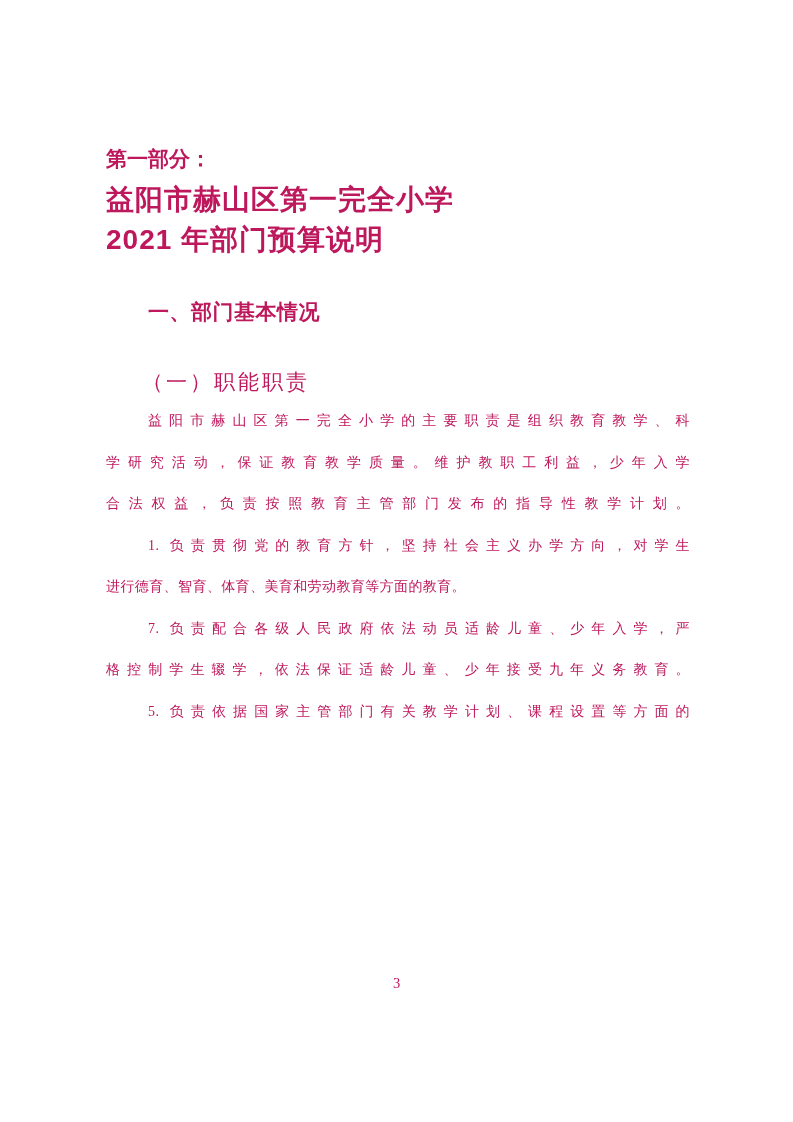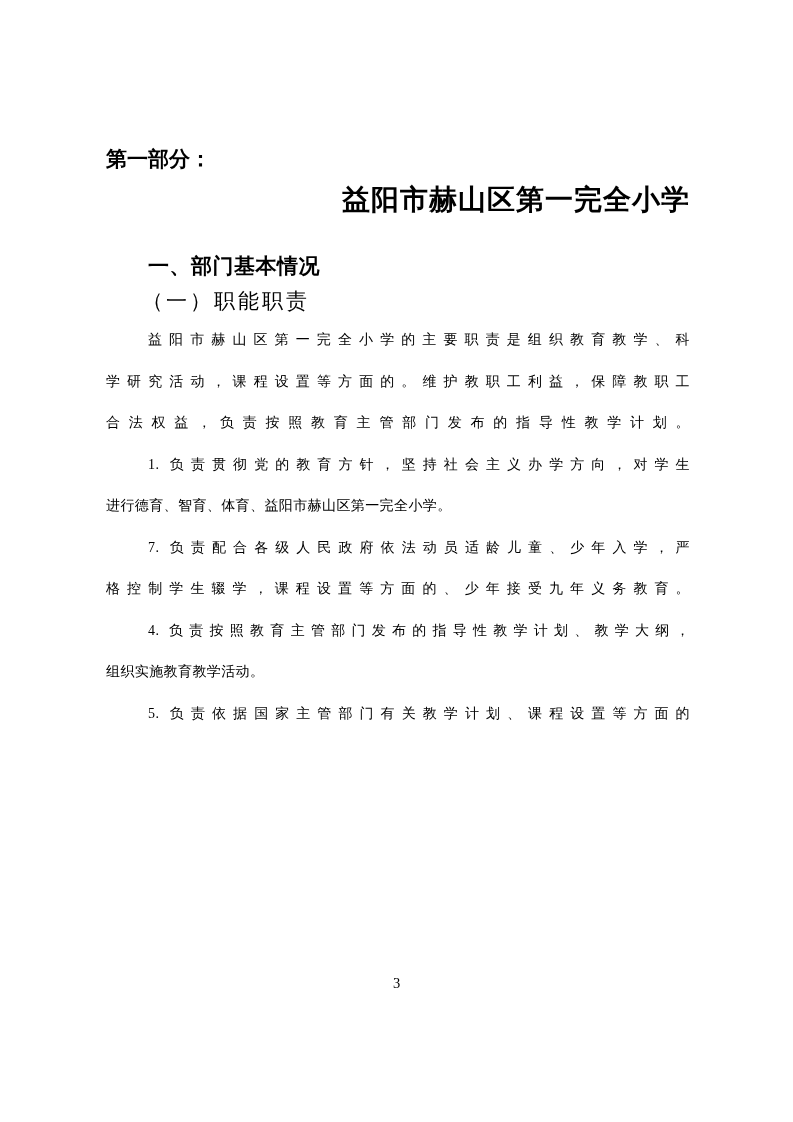--- a/index.html
+++ b/index.html
@@ -1,60 +1,61 @@
 <!DOCTYPE html>
 <html><head>
 <meta charset="utf-8">
 <style>
   html, body { margin: 0; padding: 0; background: #ffffff; }
   .page {
     position: relative;
     width: 793px;
     height: 1122px;
     background: #ffffff;
-    color: #000000;
+    color: #be185d;
     overflow: hidden;
     font-family: "Liberation Serif", serif;
   }
   .content {
     position: absolute;
     left: 106px;
     top: 146px;
     width: 584px;
   }
   .part-label {
     font-family: "Liberation Sans", sans-serif;
     font-weight: 700;
     font-size: 21px;
     line-height: 26px;
   }
   .doc-title {
-    text-align: right;
+    text-align: left;
     font-family: "Liberation Sans", sans-serif;
     font-weight: 700;
     font-size: 28px;
     line-height: 40px;
     letter-spacing: 1px;
   }
   .doc-title.first { margin-top: 8px; }
   .section-heading {
-    margin-top: 28px;
-    font-family: Liberation Sans, sans-serif;
+    margin-top: 36px;
+    font-family: Liberation Mono, monospace;
     font-weight: 700;
     font-size: 21px;
     line-height: 36px;
     padding-left: 42px;
     letter-spacing: 0.5px;
   }
   .sub-heading {
     font-family: "Liberation Serif", serif;
     font-size: 21px;
     line-height: 35px;
     padding-left: 36px;
     letter-spacing: 3px;
+    margin-top: 33px;
   }
   .para { margin: 0; }
   .para .line {
     font-family: "Liberation Serif", serif;
     font-size: 14px;
     line-height: 41.5px;
     letter-spacing: 0.4px;
   }
   .line.first { text-indent: 42px; }
   .line.fill {
@@ -72,39 +73,36 @@
     line-height: 18px;
   }
 </style>
 </head>
 <body>
 
 <div class="page">
   <div class="content">
     <div class="part-label">第一部分：</div>
     <div class="doc-title first">益阳市赫山区第一完全小学</div>
+    <div class="doc-title">2021 年部门预算说明</div>
     <div class="section-heading">一、部门基本情况</div>
     <div class="sub-heading">（一）职能职责</div>
     <div>
         <div class="para">
           <div class="line first fill">益阳市赫山区第一完全小学的主要职责是组织教育教学、科</div>
-          <div class="line fill">学研究活动，课程设置等方面的。维护教职工利益，保障教职工</div>
+          <div class="line fill">学研究活动，保证教育教学质量。维护教职工利益，少年入学</div>
           <div class="line fill">合法权益，负责按照教育主管部门发布的指导性教学计划。</div>
         </div>
         <div class="para">
           <div class="line first fill">1. 负责贯彻党的教育方针，坚持社会主义办学方向，对学生</div>
-          <div class="line">进行德育、智育、体育、益阳市赫山区第一完全小学。</div>
+          <div class="line">进行德育、智育、体育、美育和劳动教育等方面的教育。</div>
         </div>
         <div class="para">
           <div class="line first fill">7. 负责配合各级人民政府依法动员适龄儿童、少年入学，严</div>
-          <div class="line fill">格控制学生辍学，课程设置等方面的、少年接受九年义务教育。</div>
-        </div>
-        <div class="para">
-          <div class="line first fill">4. 负责按照教育主管部门发布的指导性教学计划、教学大纲，</div>
-          <div class="line">组织实施教育教学活动。</div>
+          <div class="line fill">格控制学生辍学，依法保证适龄儿童、少年接受九年义务教育。</div>
         </div>
         <div class="para">
           <div class="line first fill">5. 负责依据国家主管部门有关教学计划、课程设置等方面的</div>
         </div>
       </div>
   </div>
   <div class="page-number">3</div>
 </div>
 
 </body></html>

